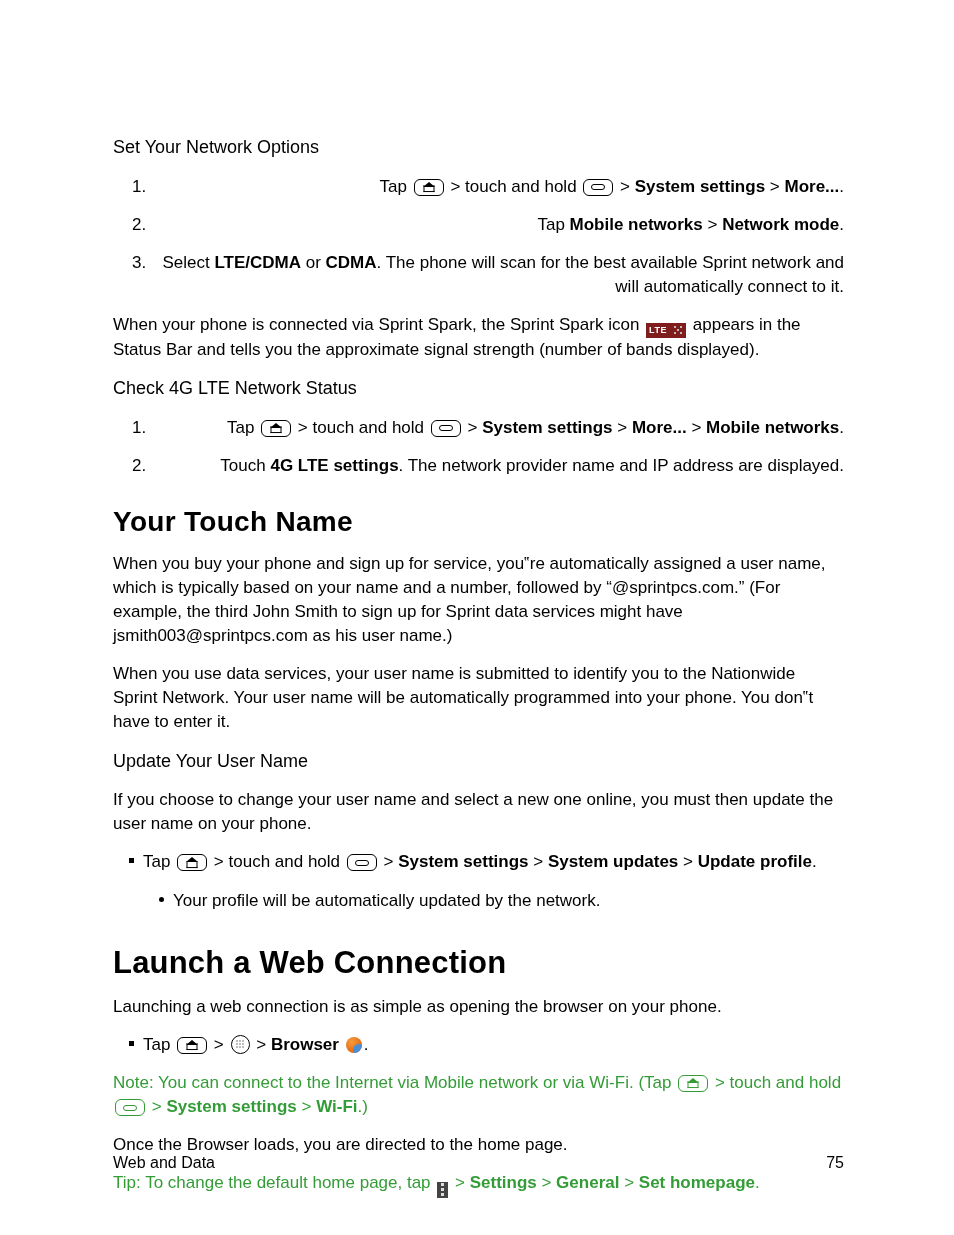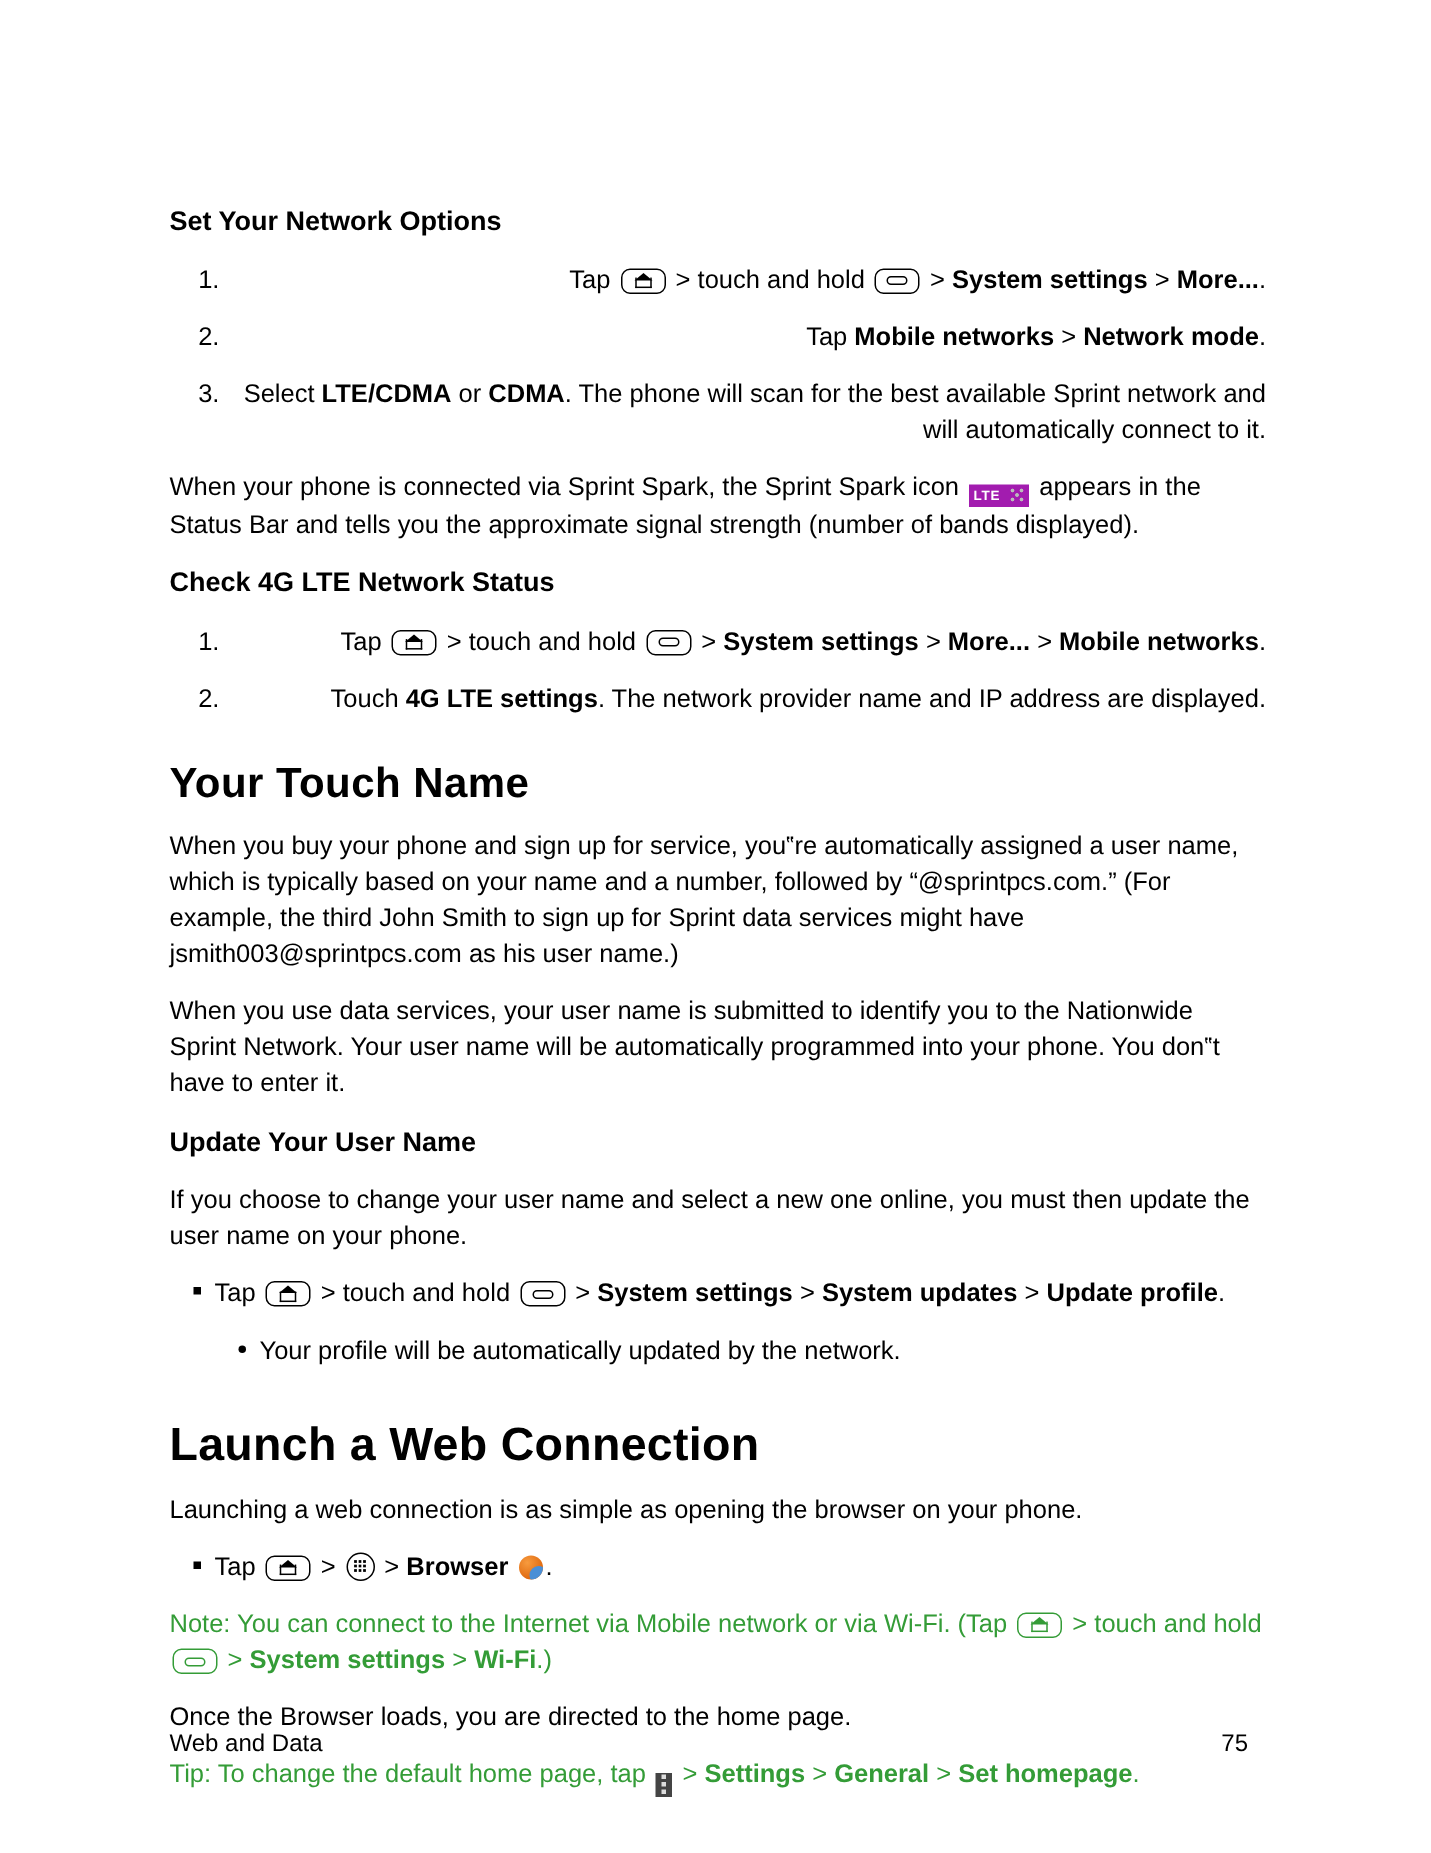--- a/index.html
+++ b/index.html
@@ -9,36 +9,36 @@
     background:#fff;
     font-family:Arial,Helvetica,sans-serif;
     color:#000;
     font-size:17px;
     line-height:1.42;
     box-sizing:border-box;
     padding:135px 110px 0 113px;
     position:relative;
   }
   strong{font-weight:bold;}
-  .h3{font-weight:bold;font-size:18px;margin:0 0 14px 0;}
+  .h3{font-weight:normal;font-size:18px;margin:0 0 14px 0;}
   .h1{font-weight:900;font-size:28px;margin:24px 0 10px 0;letter-spacing:0.3px;}
   .h2{font-weight:900;font-size:31px;margin:28px 0 10px 0;letter-spacing:0.2px;}
   p{margin:0 0 14px 0;}
   ol{margin:0 0 14px 0;padding-left:38px;}
   ol>li{margin-bottom:14px;padding-left:6px;text-align:right;}
   ul.square{list-style:none;margin:0 0 14px 0;padding-left:30px;}
   ul.square>li{margin-bottom:14px;position:relative;}
   ul.square>li::before{content:"";position:absolute;left:-14px;top:8px;width:5px;height:5px;background:#000;}
   ul.disc{list-style:none;margin:0 0 14px 0;padding-left:30px;}
   ul.disc>li{margin-bottom:10px;position:relative;}
   ul.disc>li::before{content:"";position:absolute;left:-14px;top:8px;width:5px;height:5px;border-radius:50%;background:#000;}
   .green{color:#349c37;}
   .green strong{color:#349c37;}
   .note-label{font-weight:normal;color:#349c37;}
-  .footer{position:absolute;bottom:60px;left:113px;right:122px;display:flex;justify-content:space-between;font-size:16px;color:#000;}
+  .footer{position:absolute;bottom:60px;left:113px;right:110px;display:flex;justify-content:space-between;font-size:16px;color:#000;}
   
   .icon-pill{
     display:inline-block;vertical-align:-4px;
     width:28px;height:15px;border:1.5px solid #000;border-radius:6px;
     position:relative;margin:0 2px;
   }
   
   .icon-home::after{
     content:"";position:absolute;left:50%;top:50%;width:9px;height:6px;
     transform:translate(-50%,-28%);
@@ -57,21 +57,21 @@
     border:1.3px solid #000;border-radius:3px;
   }
   
   .icon-pill.green-pill{border-color:#349c37;}
   .icon-pill.green-pill.icon-home::after{border-color:#349c37;}
   .icon-pill.green-pill.icon-home::before{border-bottom-color:#349c37;}
   .icon-pill.green-pill.icon-slot::after{border-color:#349c37;}
   
   .icon-lte{
     display:inline-block;vertical-align:-3px;width:40px;height:15px;
-    background:#a21caf;color:#fff;font-size:9px;font-weight:bold;line-height:15px;
+    background:#7f1d1d;color:#fff;font-size:9px;font-weight:bold;line-height:15px;
     padding-left:3px;letter-spacing:0.5px;position:relative;margin:0 2px;
     box-sizing:border-box;
   }
   .icon-lte::after{
     content:"";position:absolute;right:3px;top:2px;width:10px;height:10px;
     background:
       radial-gradient(circle at 20% 20%, #bbb 1px, transparent 1.5px),
       radial-gradient(circle at 80% 20%, #bbb 1px, transparent 1.5px),
       radial-gradient(circle at 20% 80%, #bbb 1px, transparent 1.5px),
       radial-gradient(circle at 80% 80%, #bbb 1px, transparent 1.5px),

